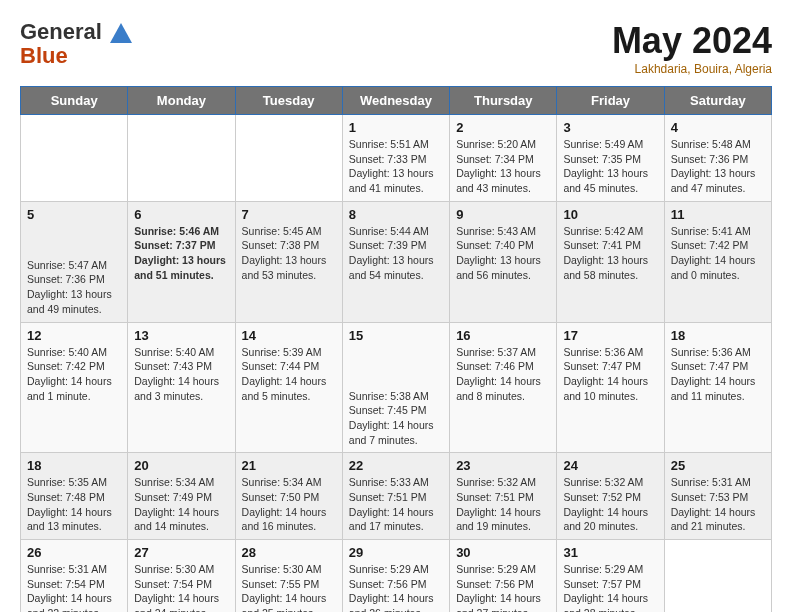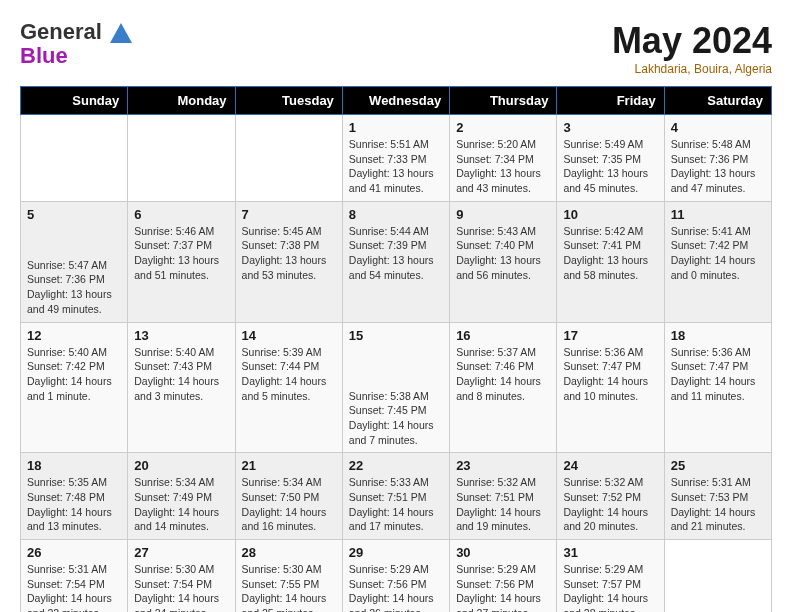--- a/index.html
+++ b/index.html
@@ -31,23 +31,23 @@
     .location {
       font-size: 12px;
       color: #a16207;
     }
     .calendar {
       width: 100%;
       border-collapse: collapse;
       border: 1px solid #ccc;
     }
     .calendar th {
-      background: #000000;
+      background: #737373;
       color: #fff;
-      text-align: right;
+      text-align: center;
       padding: 6px 8px;
       font-size: 13px;
       font-weight: bold;
       border: 1px solid #2d6db5;
     }
     .calendar td {
       border: 1px solid #ccc;
       vertical-align: top;
       padding: 5px 6px;
       width: calc(100% / 7);
@@ -85,21 +85,21 @@
   <div class="logo">
     <div>
       <div style="display:flex;align-items:center;">
         <div style="font-size:22px;font-weight:bold;color:#1a1a1a;line-height:1.1;">
           <span style="color:#333;">General</span>
           <svg width="22" height="20" viewBox="0 0 22 20" style="vertical-align:middle;margin-left:2px;">
             <polygon points="0,20 11,0 22,20" fill="#3a7dc9"></polygon>
           </svg>
         </div>
       </div>
-      <div style="font-size:22px;font-weight:bold;color:#a21caf;line-height:1.1;">Blue</div>
+      <div style="font-size:22px;font-weight:bold;color:#c2410c;line-height:1.1;">Blue</div>
     </div>
   </div>
   <div class="title-block">
     <div class="month-title">May 2024</div>
     <div class="location">Lakhdaria, Bouira, Algeria</div>
   </div>
 </div>
 
 <table class="calendar">
   <thead>
@@ -145,21 +145,21 @@
       </tr>
       <tr>
         <td>
           <span class="day-num">5</span>
           <div class="day-info" style="white-space: pre-line; margin-top: 36px;">Sunrise: 5:47 AM
 Sunset: 7:36 PM
 Daylight: 13 hours and 49 minutes.</div>
         </td>
         <td>
           <span class="day-num">6</span>
-          <div class="day-info" style="white-space: pre-line;">Sunrise: 5:46 AM
+          <div class="day-info" style="white-space: pre-line; font-weight: bold;">Sunrise: 5:46 AM
 Sunset: 7:37 PM
 Daylight: 13 hours and 51 minutes.</div>
         </td>
         <td>
           <span class="day-num">7</span>
           <div class="day-info" style="white-space: pre-line;">Sunrise: 5:45 AM
 Sunset: 7:38 PM
 Daylight: 13 hours and 53 minutes.</div>
         </td>
         <td>

